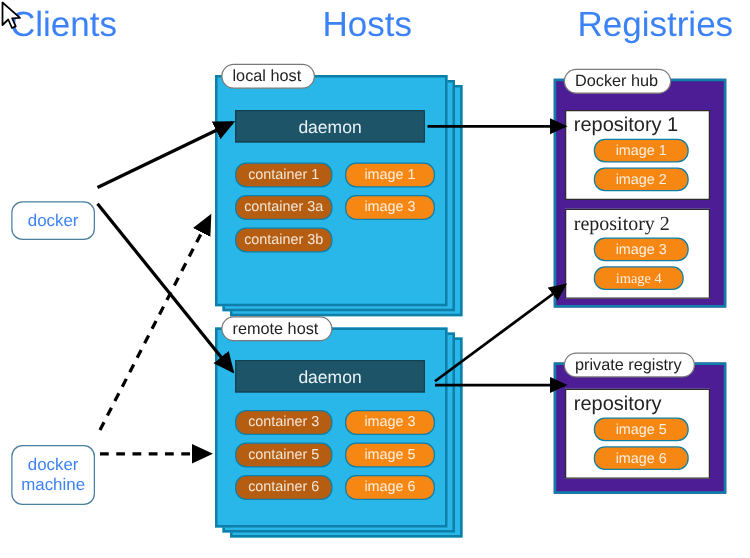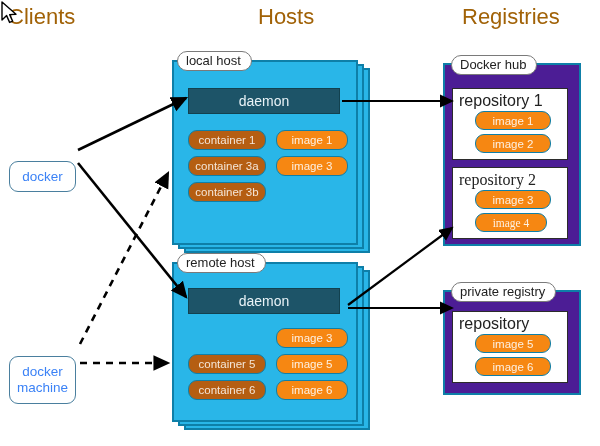--- a/index.html
+++ b/index.html
@@ -12,22 +12,22 @@
     width: 600px;
     height: 446px;
     background: #ffffff;
     font-family: "Liberation Sans", sans-serif;
     overflow: hidden;
   }
 
   
   .col-head {
     position: absolute;
-    font-size: 22px;
-    color: #a16207;
+    font-size: 28px;
+    color: #3b82f6;
     white-space: nowrap;
     font-family: "Liberation Sans", sans-serif;
   }
 
   
   .client-box {
     position: absolute;
     background: #ffffff;
     border: 1.5px solid #4a7f9e;
     border-radius: 9px;
@@ -171,20 +171,21 @@
 
   <div class="host-stack" style="left:172px; top:262px; width:186px; height:160px;">
     <div class="host-shadow" style="left:12px; top:8px; width:186px; height:160px;"></div>
     <div class="host-shadow" style="left:6px; top:4px; width:186px; height:160px;"></div>
     <div class="host-card" style="width:186px; height:160px;"></div>
 
     <div class="chip" style="left:5px; top:-9px;">remote host</div>
 
     <div class="daemon" style="left:16px; top:26px; width:152px; height:26px;">daemon</div>
 
+    <div class="pill container" style="left:16px; top:66px; width:78px; height:20px;">container 3</div>
     <div class="pill container" style="left:16px; top:92px; width:78px; height:20px;">container 5</div>
     <div class="pill container" style="left:16px; top:118px; width:78px; height:20px;">container 6</div>
 
     <div class="pill image" style="left:104px; top:66px; width:72px; height:20px;">image 3</div>
     <div class="pill image" style="left:104px; top:92px; width:72px; height:20px;">image 5</div>
     <div class="pill image" style="left:104px; top:118px; width:72px; height:20px;">image 6</div>
   </div>
 
   <div class="registry-box" style="left:443px; top:63px; width:138px; height:183px;">
     <div class="chip" style="left:6px; top:-10px;">Docker hub</div>

